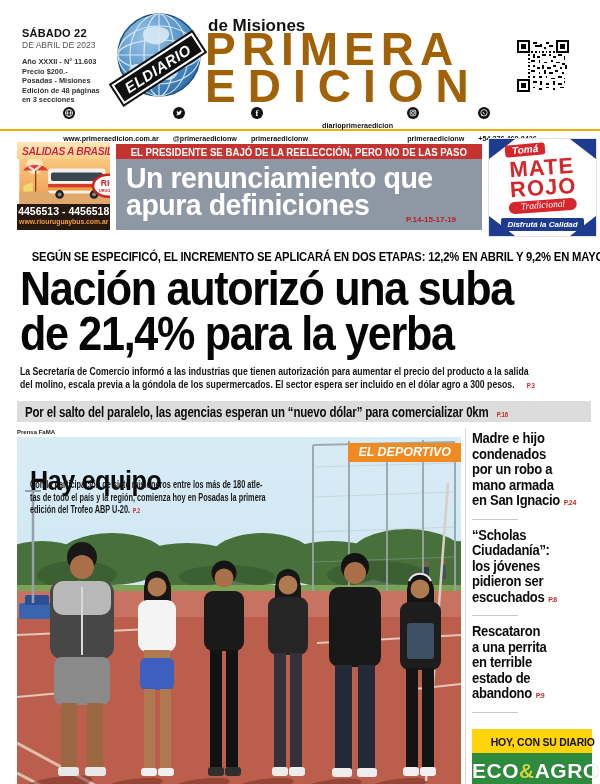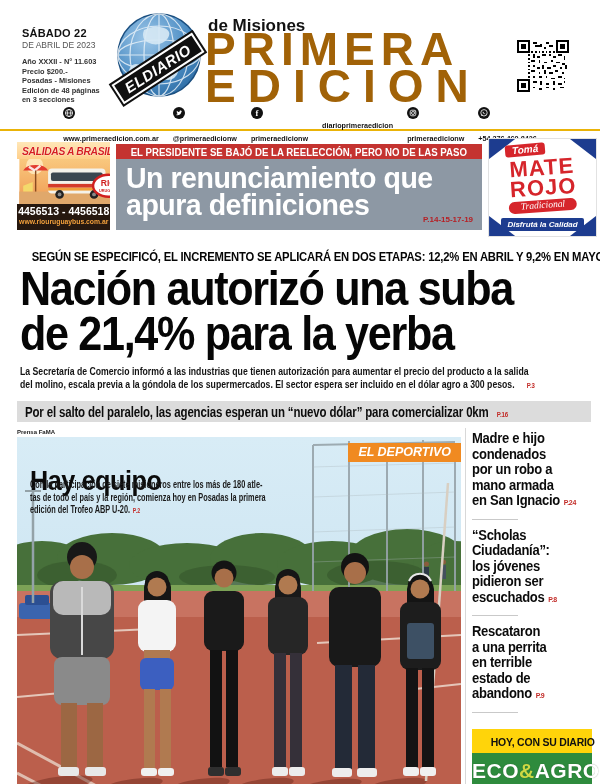--- a/index.html
+++ b/index.html
@@ -36,21 +36,21 @@
   .bus-scene{flex:1;}
   .bus-bottom{height:24px;background:#26180f;text-align:center;padding-top:2px;}
   .bus-phones{color:#fff;font-weight:bold;font-size:10.5px;line-height:11px;}
   .bus-web{color:#f2a03c;font-size:6.8px;font-weight:bold;line-height:9px;}
   .center-col{flex:1;padding-top:2px;}
   .red-kicker{height:15px;background:#c43330;display:flex;align-items:center;justify-content:center;}
   .red-kicker span{display:inline-block;color:#fff;font-weight:bold;font-size:10.5px;transform:scaleX(.92);white-space:nowrap;}
   .pol-box{background:#8d98a4;height:66px;position:relative;padding:5px 10px 0;}
   .pol-headline{display:inline-block;color:#fff;font-weight:bold;font-size:30px;line-height:27px;
         letter-spacing:-.5px;white-space:pre;transform:scaleX(.95);transform-origin:0 0;}
-  .pol-pages{position:absolute;right:9px;bottom:6px;color:#b61f24;font-size:8px;font-weight:bold;}
+  .pol-pages{position:absolute;right:26px;bottom:6px;color:#b61f24;font-size:8px;font-weight:bold;}
   .mate-ad{width:127px;height:97px;margin-top:-4px;position:relative;background:#fff;
         border:1px solid #e2e2e2;overflow:hidden;}
   .corner{position:absolute;background:#1d3c8f;}
   .c-tl{left:0;top:0;width:26px;height:20px;clip-path:polygon(0 0,100% 0,0 100%);}
   .c-tr{right:0;top:0;width:26px;height:20px;clip-path:polygon(0 0,100% 0,100% 100%);}
   .c-bl{left:0;bottom:0;width:26px;height:20px;clip-path:polygon(0 0,0 100%,100% 100%);}
   .c-br{right:0;bottom:0;width:26px;height:20px;clip-path:polygon(100% 0,0 100%,100% 100%);}
   .mate-toma{position:absolute;left:16px;top:5px;background:#d6252b;color:#fff;font-style:italic;
         font-weight:bold;font-size:10px;padding:0 7px 1px;border-radius:3px;transform:rotate(-5deg);}
   .mate-brand{position:absolute;top:19px;left:0;width:100%;text-align:center;color:#d6252b;font-weight:bold;

